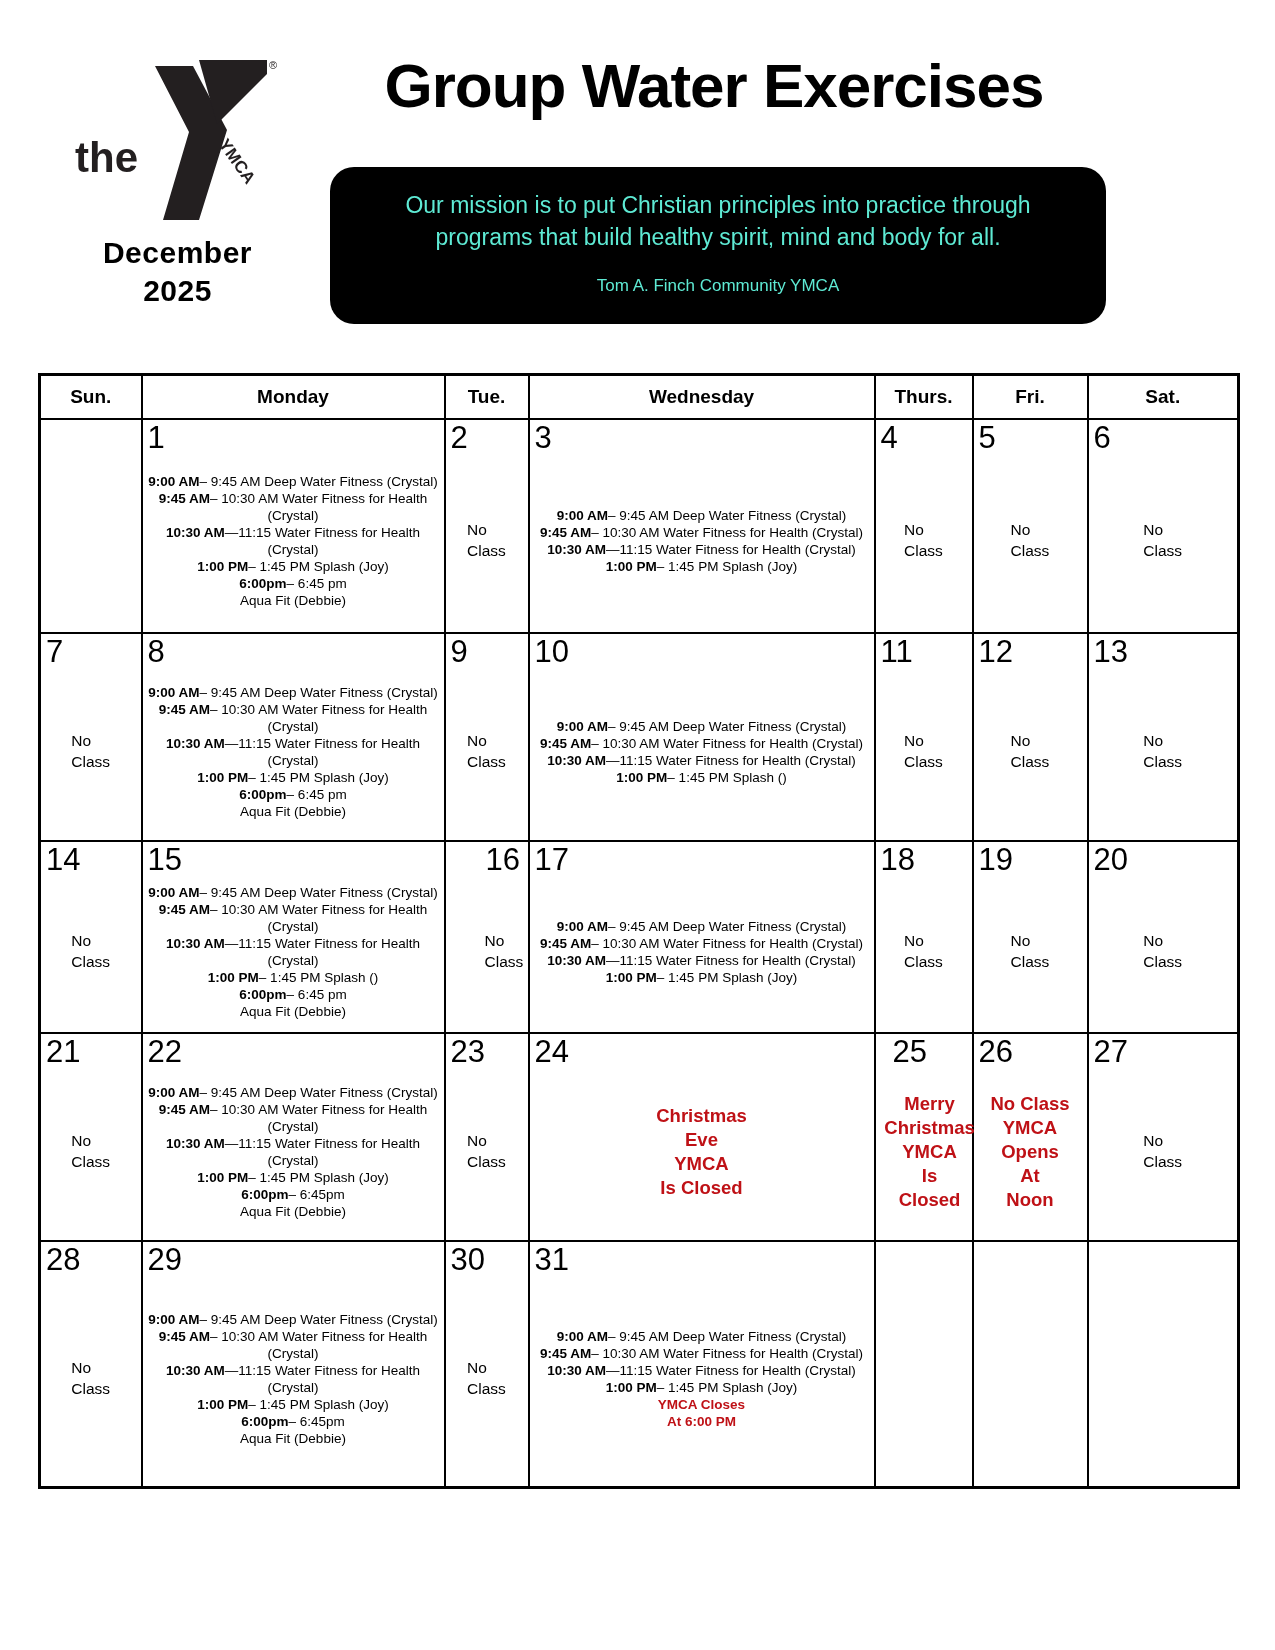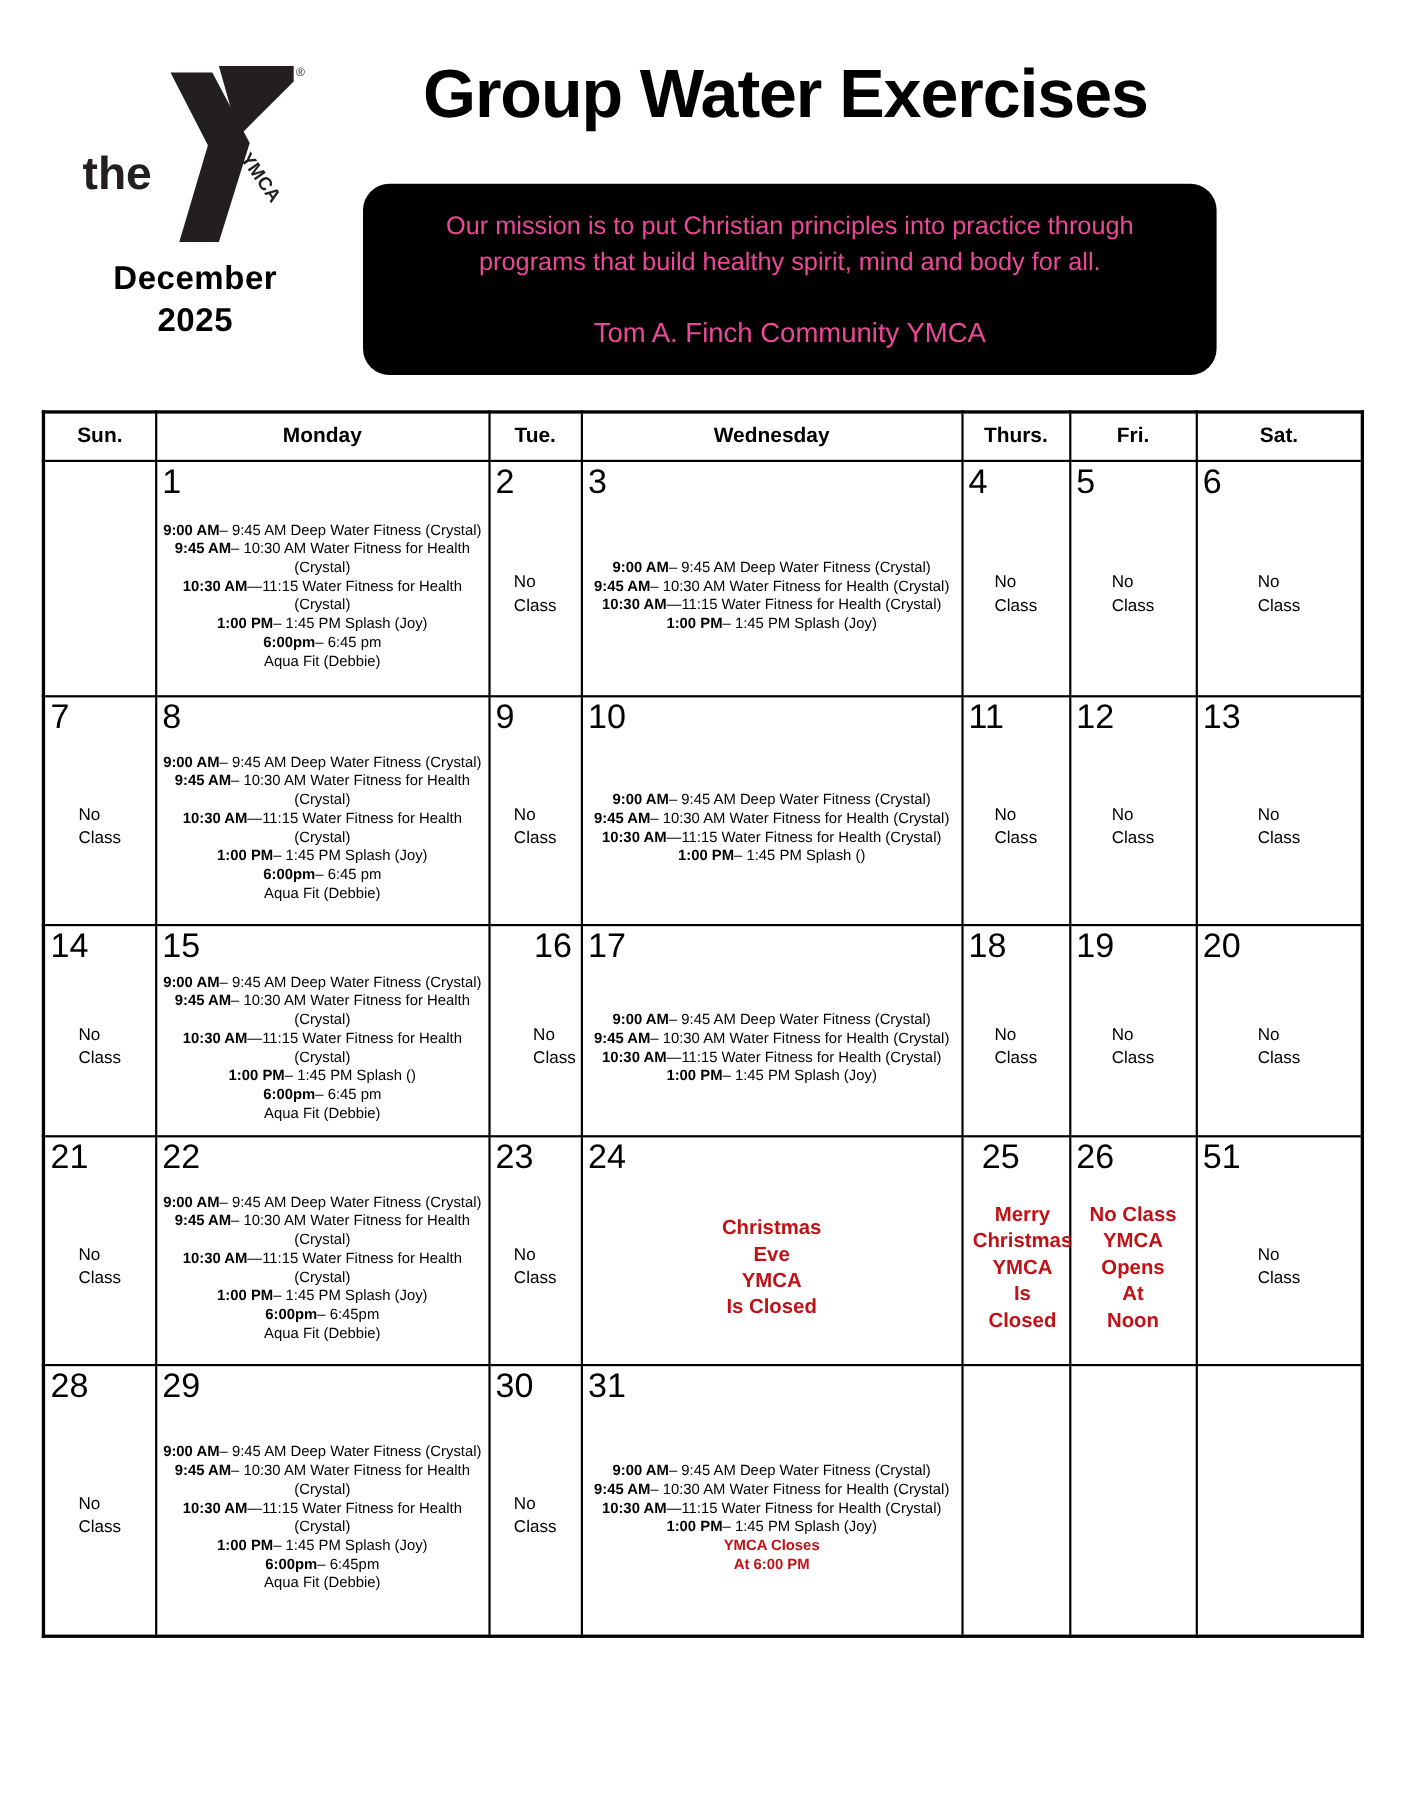--- a/index.html
+++ b/index.html
@@ -6,23 +6,23 @@
   html,body{background:#fff}
   .page{position:relative;width:1275px;height:1650px;background:#fff;
         font-family:"Liberation Sans",sans-serif;color:#000;overflow:hidden}
 
   
   .logo-block{position:absolute;left:70px;top:56px;width:215px;text-align:center}
   .month-year{font-size:30px;font-weight:bold;line-height:1.25;margin-top:2px;letter-spacing:.5px}
   .title{position:absolute;left:318px;top:50px;width:792px;text-align:center;
          font-size:62px;font-weight:800;letter-spacing:-1px;white-space:nowrap}
   .mission-box{position:absolute;left:330px;top:167px;width:776px;min-height:157px;
-               background:#000;color:#ec4899;border-radius:24px;padding:23px 30px;text-align:center}
+               background:#000;color:#5eead4;border-radius:24px;padding:23px 30px;text-align:center}
   .mission{font-size:23px;line-height:1.38;font-weight:400}
-  .location{font-size:25px;margin-top:36px}
+  .location{font-size:17px;margin-top:23px}
 
   
   .calendar{position:absolute;left:38px;top:373px;width:1199px;
             border-collapse:collapse;table-layout:fixed;border:3px solid #000}
   .calendar th,.calendar td{border:2px solid #000}
   .calendar th{height:44px;font-size:19px;font-weight:bold;text-align:center;vertical-align:middle}
   .calendar td{vertical-align:top;padding:0}
   .cell-inner{display:flex;flex-direction:column;height:100%;padding:1px 2px 4px}
   .date{font-size:31px;line-height:1.1;padding-left:3px;text-align:left;font-weight:400;min-height:34px}
   .content{flex:1;display:flex;flex-direction:column;justify-content:center;align-items:center;width:100%}
@@ -353,21 +353,21 @@
                 <div class="closed-text">No Class
 YMCA
 Opens
 At
 Noon</div>
               </div>
             </div>
           </td>
           <td class="noclass" style="height: 208px;">
             <div class="cell-inner">
-              <div class="date">51</div>
+              <div class="date">27</div>
               <div class="content">
                 <div class="noclass-text">No
 Class</div>
               </div>
             </div>
           </td>
         </tr>
         <tr>
           <td class="noclass" style="height: 247px;">
             <div class="cell-inner">

